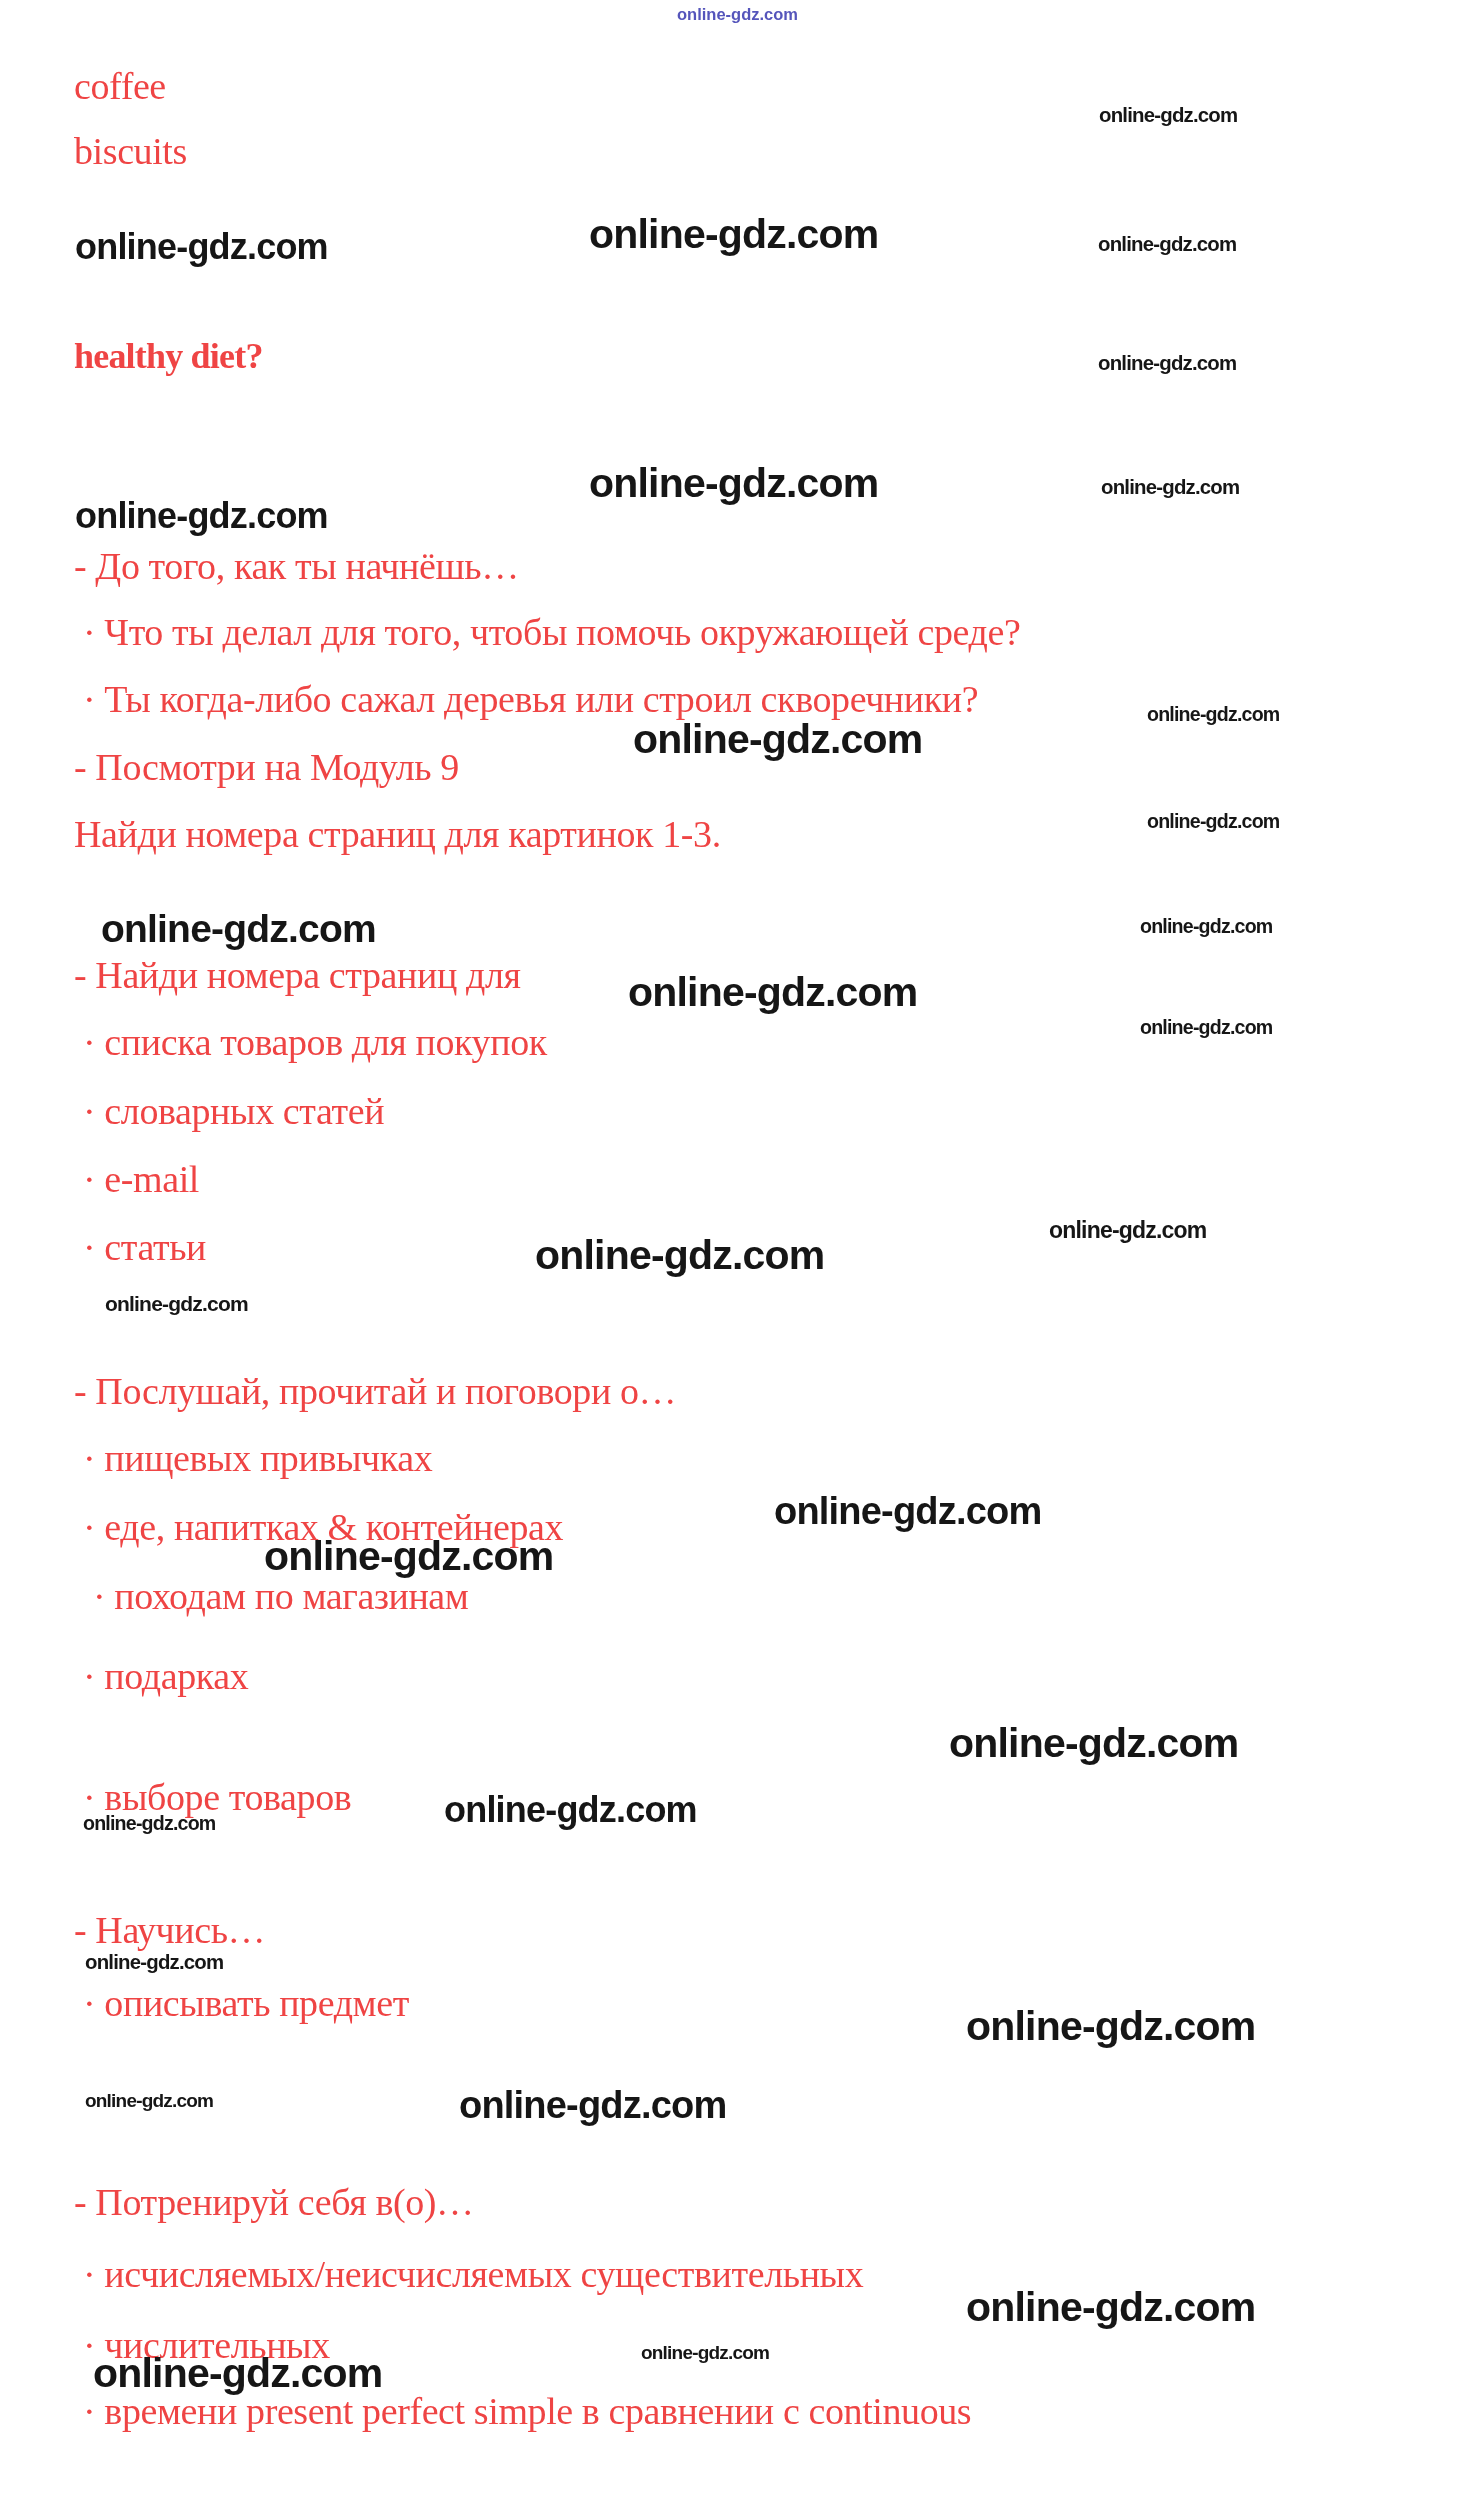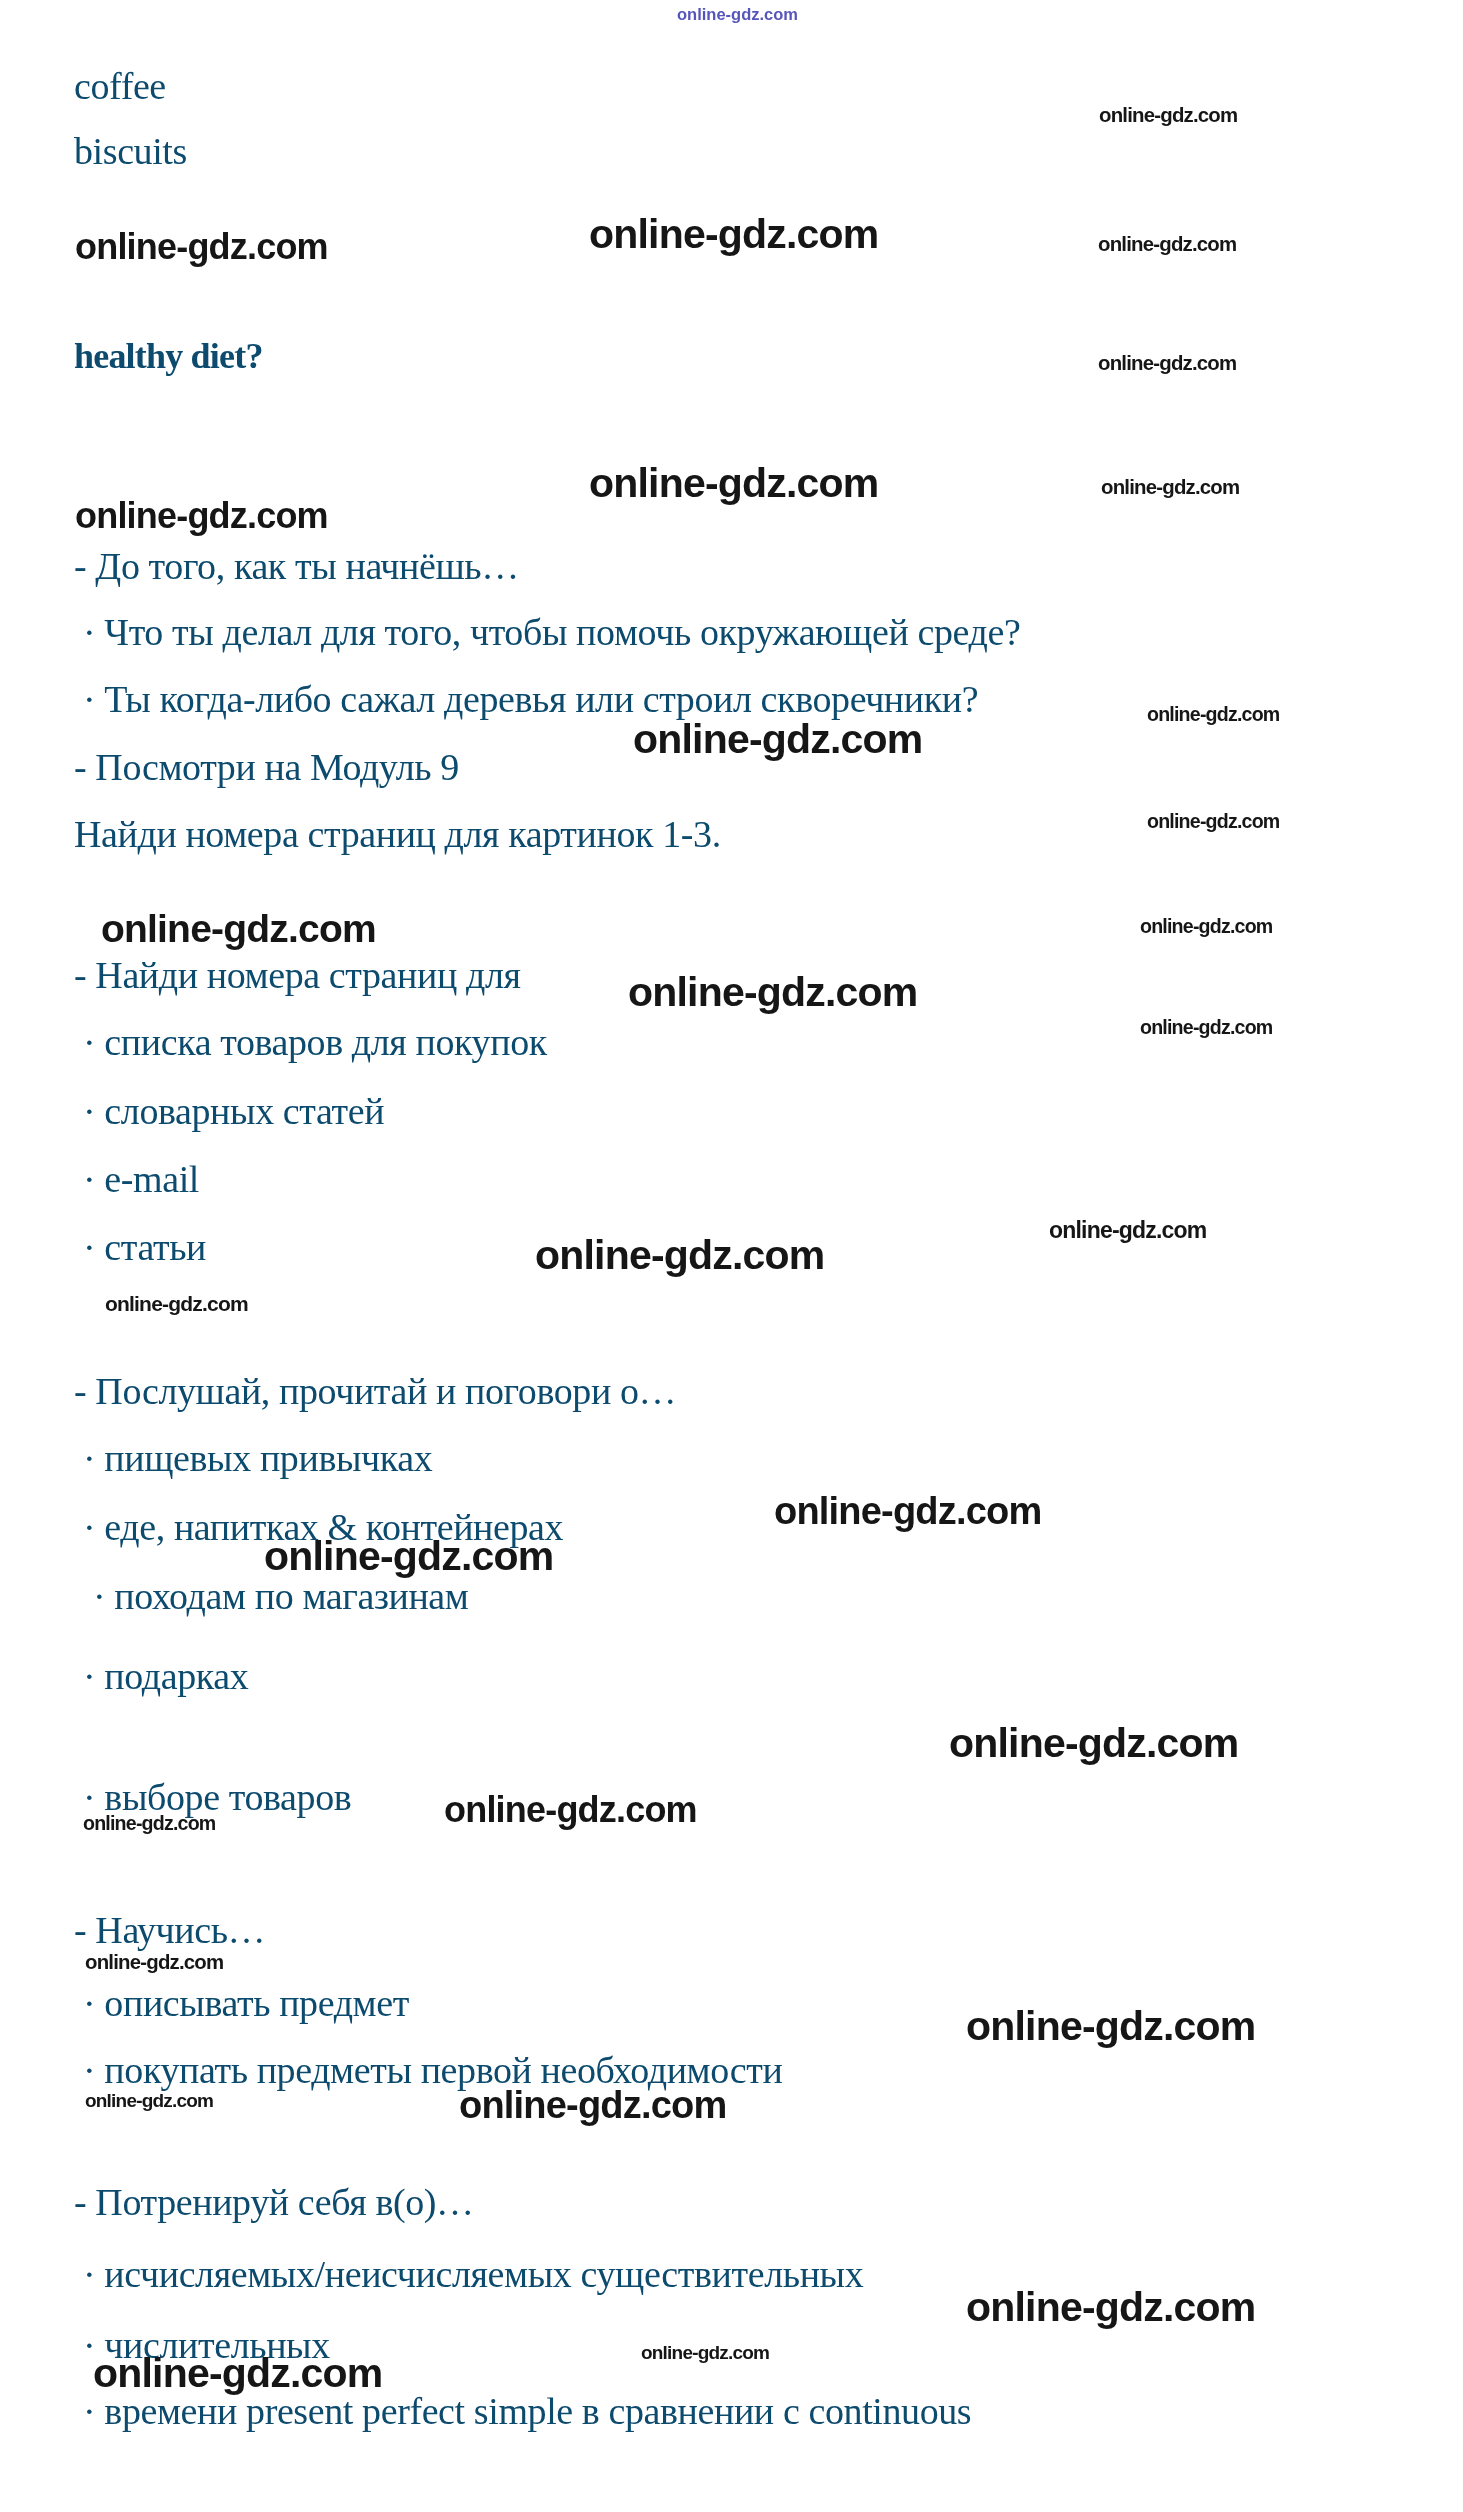--- a/index.html
+++ b/index.html
@@ -11,21 +11,21 @@
       position: relative;
       width: 1464px;
       height: 2512px;
       background: #ffffff;
       overflow: hidden;
     }
     .line {
       position: absolute;
       white-space: nowrap;
       font-family: "Liberation Serif", "DejaVu Serif", serif;
-      color: #0c4a6e;
+      color: #ef4444;
       line-height: 1;
       letter-spacing: -0.4px;
     }
     .line.bold {
       font-weight: 700;
       letter-spacing: -0.8px;
     }
     .wm {
       position: absolute;
       white-space: nowrap;
@@ -59,21 +59,20 @@
     <div class="line" style="left: 83px; top: 1160px; font-size: 38px;">· e-mail</div>
     <div class="line" style="left: 83px; top: 1228px; font-size: 38px;">· статьи</div>
     <div class="line" style="left: 74px; top: 1372px; font-size: 38px;">- Послушай, прочитай и поговори о…</div>
     <div class="line" style="left: 83px; top: 1439px; font-size: 38px;">· пищевых привычках</div>
     <div class="line" style="left: 83px; top: 1508px; font-size: 38px;">· еде, напитках &amp; контейнерах</div>
     <div class="line" style="left: 93px; top: 1577px; font-size: 38px;">· походам по магазинам</div>
     <div class="line" style="left: 83px; top: 1645px; font-size: 38px; margin-top: 12px;">· подарках</div>
     <div class="line" style="left: 83px; top: 1778px; font-size: 38px;">· выборе товаров</div>
     <div class="line" style="left: 74px; top: 1911px; font-size: 38px;">- Научись…</div>
     <div class="line" style="left: 83px; top: 1984px; font-size: 38px;">· описывать предмет</div>
-    <div class="line" style="left: 83px; top: 2051px; font-size: 38px;">· покупать предметы первой необходимости</div>
     <div class="line" style="left: 83px; top: 2255px; font-size: 38px;">· исчисляемых/неисчисляемых существительных</div>
     <div class="line" style="left: 74px; top: 2183px; font-size: 38px;">- Потренируй себя в(о)…</div>
     <div class="line" style="left: 83px; top: 2326px; font-size: 38px;">· числительных</div>
     <div class="line" style="left: 83px; top: 2392px; font-size: 38px;">· времени present perfect simple в сравнении с continuous</div>
     <div class="wm accent" style="left: 677px; top: 5.5px; font-size: 16.5px;">online-gdz.com</div>
     <div class="wm" style="left: 1099px; top: 105px; font-size: 20.4px;">online-gdz.com</div>
     <div class="wm" style="left: 589px; top: 214px; font-size: 41px;">online-gdz.com</div>
     <div class="wm" style="left: 75px; top: 229px; font-size: 36px;">online-gdz.com</div>
     <div class="wm" style="left: 1098px; top: 234px; font-size: 20.4px;">online-gdz.com</div>
     <div class="wm" style="left: 1098px; top: 353px; font-size: 20.4px;">online-gdz.com</div>

